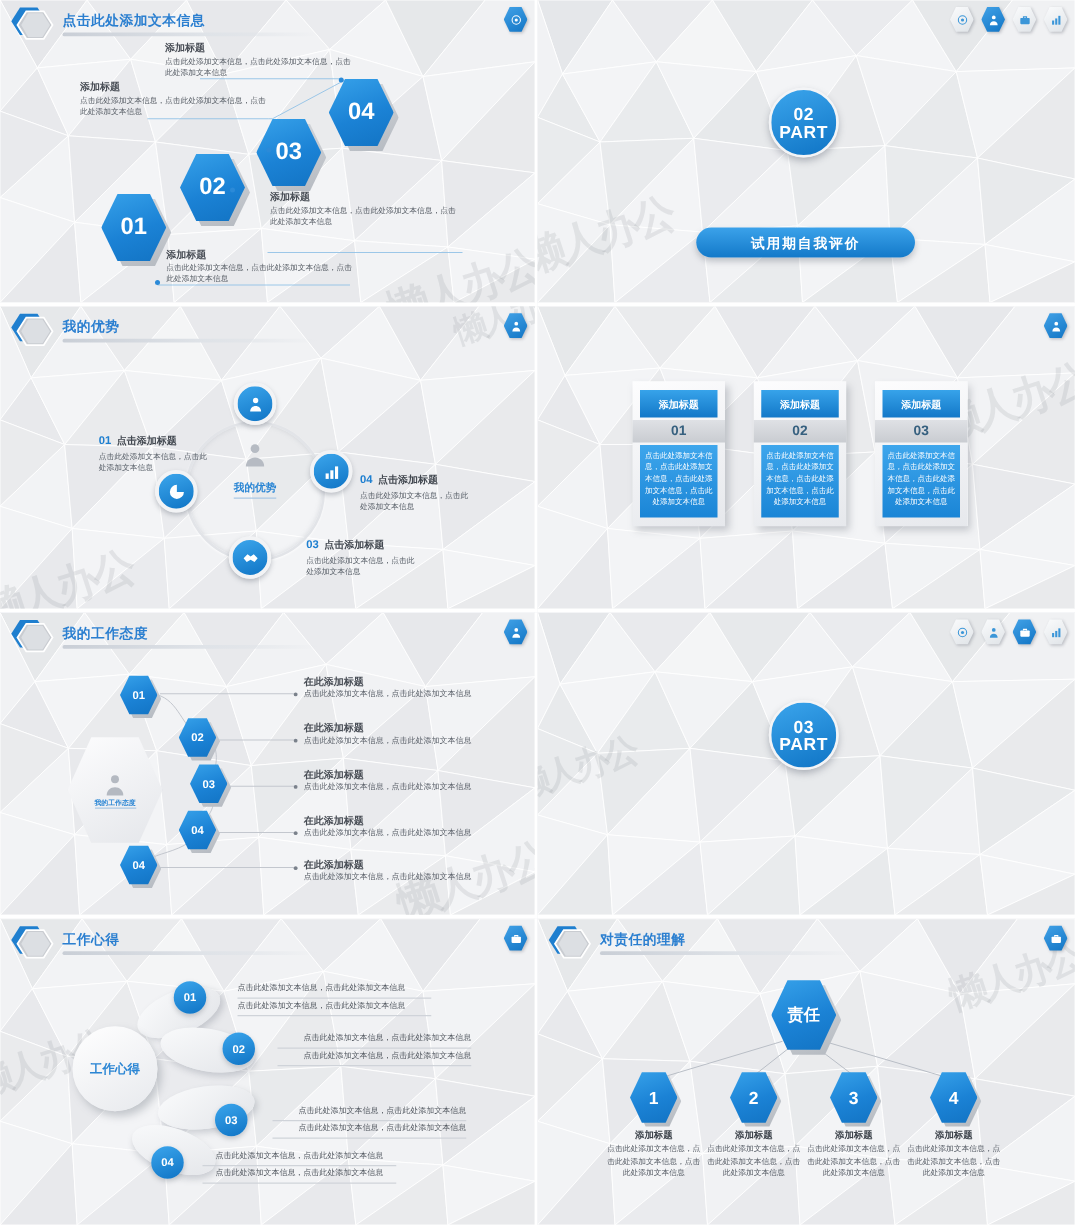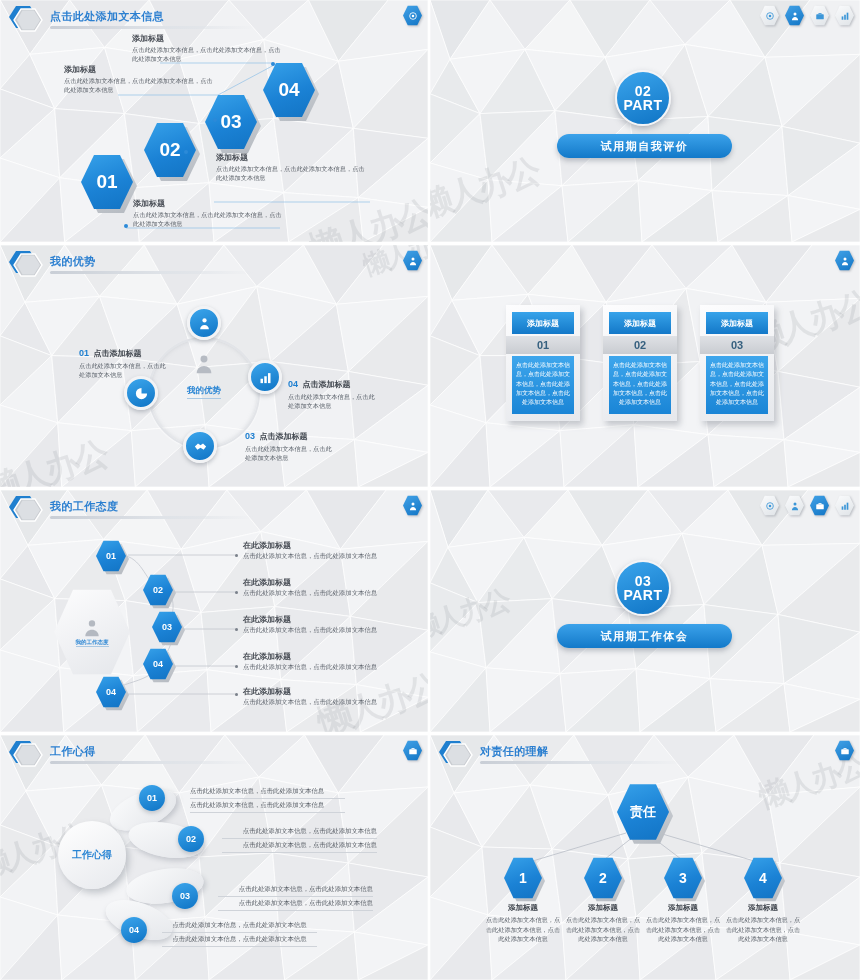--- a/index.html
+++ b/index.html
@@ -109,21 +109,21 @@
     border-left:7px solid transparent; border-right:7px solid transparent;
     border-top:16px solid #1b86d8;
     filter:drop-shadow(1px 2px 2px rgba(110,118,130,.4));
   }
   .part-bar {
     position:absolute; z-index:5;
     height:24px; border-radius:13px;
     background:linear-gradient(180deg,#3ba2ea,#1379c9);
     box-shadow:0 3px 5px rgba(110,118,130,.4);
     display:flex; align-items:center; justify-content:center;
-    color:#fff; font-size:11px; font-weight:bold; letter-spacing:1.5px;
+    color:#fff; font-size:11px; font-weight:bold; letter-spacing:1.5px;margin-top:48px;
   }
 
   
   .ring {
     position:absolute; z-index:2;
     border-radius:50%;
     border:2px solid #e2e4e8;
     box-shadow:inset 0 0 4px rgba(160,166,175,.35), 0 1px 2px rgba(255,255,255,.8);
   }
   .cnode {
@@ -864,21 +864,20 @@
             <rect x="16" y="4" width="4" height="17" fill="#3b96d8"></rect>
           </svg>
       </div>
     </div>
 
     <div class="part-tail" style="left:206px; top:108px;"></div>
     <div class="part-bub" style="left:185px; top:70px;">
       <div class="n">03</div>
       <div class="p">PART</div>
     </div>
-    <div class="part-bar" style="left:127px; top:134px; width:175px;">试用期工作体会</div>
   </div>
 
   <div class="slide row4">
     <div class="bg">
       <svg viewBox="0 0 430 245" preserveAspectRatio="none">
         <rect width="430" height="245" fill="#eeeff1"></rect>
         <g stroke="#ffffff" stroke-width="0.7">
           <polygon points="0,0 66,0 26,56" fill="#e6e8ea"></polygon>
           <polygon points="66,0 26,56 102,50" fill="#f2f3f5"></polygon>
           <polygon points="66,0 146,0 102,50" fill="#eaebed"></polygon>

